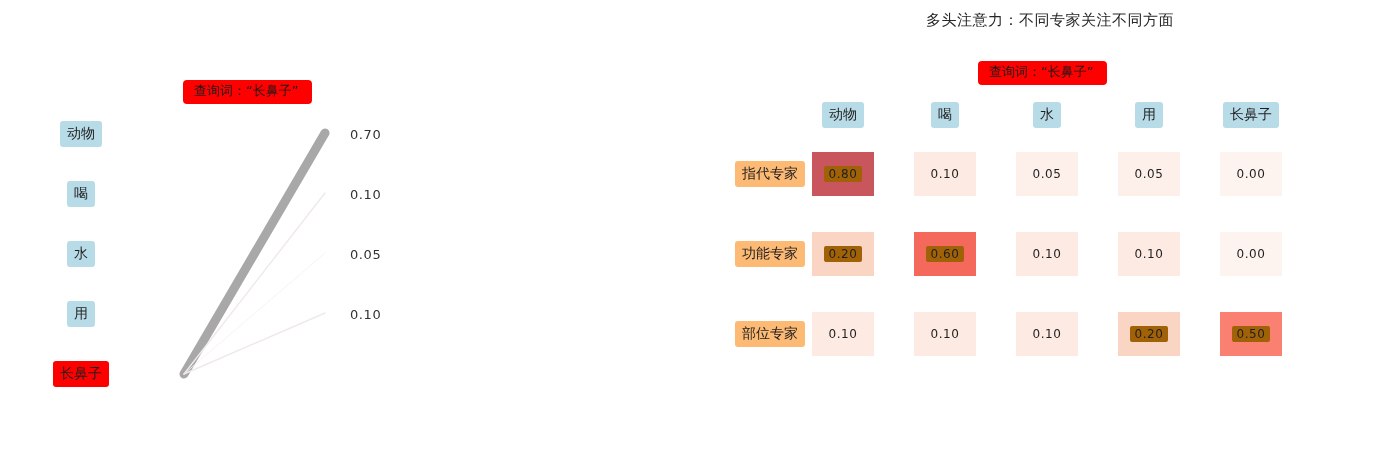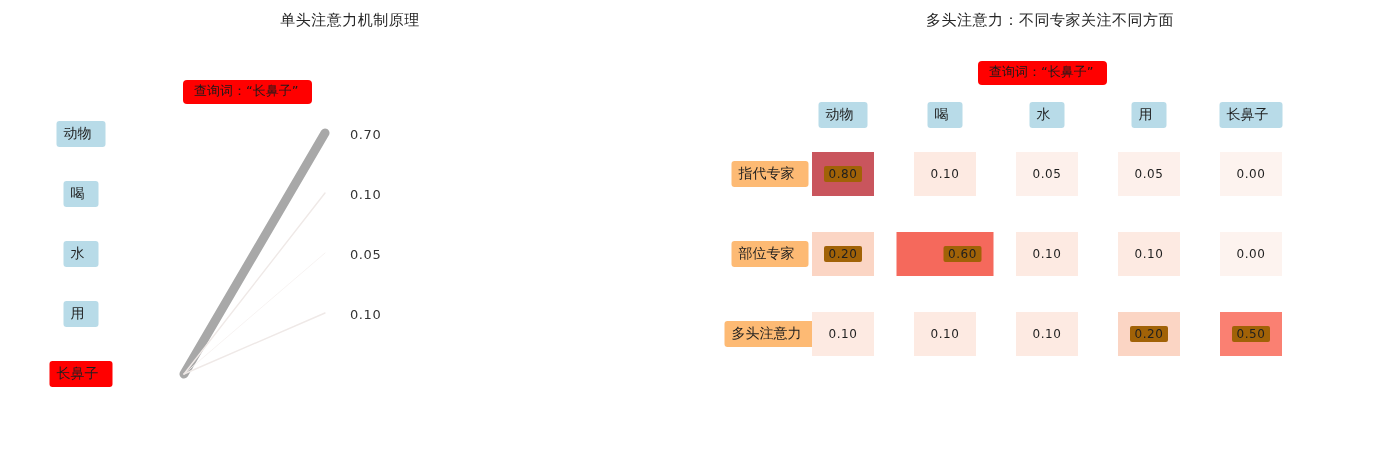--- a/index.html
+++ b/index.html
@@ -47,21 +47,21 @@
     white-space: nowrap;
     line-height: 1.15;
   }
   .query-badge-left  { left: 183px; top: 80px; }
 
   
   .chip {
     position: absolute;
     font-size: 14px;
     line-height: 1.2;
-    padding: 4px 14px 5px 7px;
+    padding: 4px 7px 5px 7px;
     border-radius: 3px;
     white-space: nowrap;
     transform: translate(-50%, -50%);
     color: #1f1f1f;
   }
   .chip-blue  { background: #b8dbe8; }
   .chip-red   { background: #ff0000; }
   .chip-green { background: #fdba74; }
 
   
@@ -100,21 +100,20 @@
     border-radius: 2px;
     white-space: nowrap;
   }
   .heat-val.boxed { background: #a16207; }
 </style>
 </head>
 <body>
 
 <div class="panel panel-left">
 
-  <div class="panel-title">单头注意力机制原理</div>
 
   <div class="query-badge query-badge-left">查询词：“长鼻子”</div>
 
   <svg id="attn-links" viewBox="0 0 700 467">
     <line x1="184" y1="374" x2="325" y2="133" stroke="#a8a8a8" stroke-width="9" stroke-linecap="round"></line>
     <line x1="184" y1="374" x2="325" y2="193" stroke="#efe9e7" stroke-width="1.4" stroke-linecap="round"></line>
     <line x1="184" y1="374" x2="325" y2="253" stroke="#f6f2f1" stroke-width="0.9" stroke-linecap="round"></line>
     <line x1="184" y1="374" x2="325" y2="313" stroke="#efe9e7" stroke-width="1.4" stroke-linecap="round"></line>
   </svg>
 
@@ -136,43 +135,43 @@
 
   <div class="query-badge" style="left:278px; top:61px;">查询词：“长鼻子”</div>
 
   <div class="chip chip-blue" style="left:143px; top:115px;">动物</div>
   <div class="chip chip-blue" style="left:245px; top:115px;">喝</div>
   <div class="chip chip-blue" style="left:347px; top:115px;">水</div>
   <div class="chip chip-blue" style="left:449px; top:115px;">用</div>
   <div class="chip chip-blue" style="left:551px; top:115px;">长鼻子</div>
 
   <div class="chip chip-green" style="left:70px; top:174px;">指代专家</div>
-  <div class="chip chip-green" style="left:70px; top:254px;">部位专家</div>
-  <div class="chip chip-green" style="left:70px; top:334px;">多头注意力</div>
+  <div class="chip chip-green" style="left:70px; top:254px;">功能专家</div>
+  <div class="chip chip-green" style="left:70px; top:334px;">部位专家</div>
 
   <div id="heatmap-cells">
       <div class="heat-cell" style="left: 143px; top: 174px; background: rgb(201, 85, 93);">
         <span class="heat-val boxed">0.80</span>
       </div>
       <div class="heat-cell" style="left: 245px; top: 174px; background: rgb(253, 234, 226);">
         <span class="heat-val">0.10</span>
       </div>
       <div class="heat-cell" style="left: 347px; top: 174px; background: rgb(253, 240, 235);">
         <span class="heat-val">0.05</span>
       </div>
       <div class="heat-cell" style="left: 449px; top: 174px; background: rgb(253, 240, 235);">
         <span class="heat-val">0.05</span>
       </div>
       <div class="heat-cell" style="left: 551px; top: 174px; background: rgb(253, 243, 239);">
         <span class="heat-val">0.00</span>
       </div>
       <div class="heat-cell" style="left: 143px; top: 254px; background: rgb(251, 213, 196);">
         <span class="heat-val boxed">0.20</span>
       </div>
-      <div class="heat-cell" style="left: 245px; top: 254px; background: rgb(245, 105, 92); padding-left: 35px;">
+      <div class="heat-cell" style="left: 245px; top: 254px; background: rgb(245, 105, 92);">
         <span class="heat-val boxed">0.60</span>
       </div>
       <div class="heat-cell" style="left: 347px; top: 254px; background: rgb(253, 234, 226);">
         <span class="heat-val">0.10</span>
       </div>
       <div class="heat-cell" style="left: 449px; top: 254px; background: rgb(253, 234, 226);">
         <span class="heat-val">0.10</span>
       </div>
       <div class="heat-cell" style="left: 551px; top: 254px; background: rgb(253, 243, 239);">
         <span class="heat-val">0.00</span>

